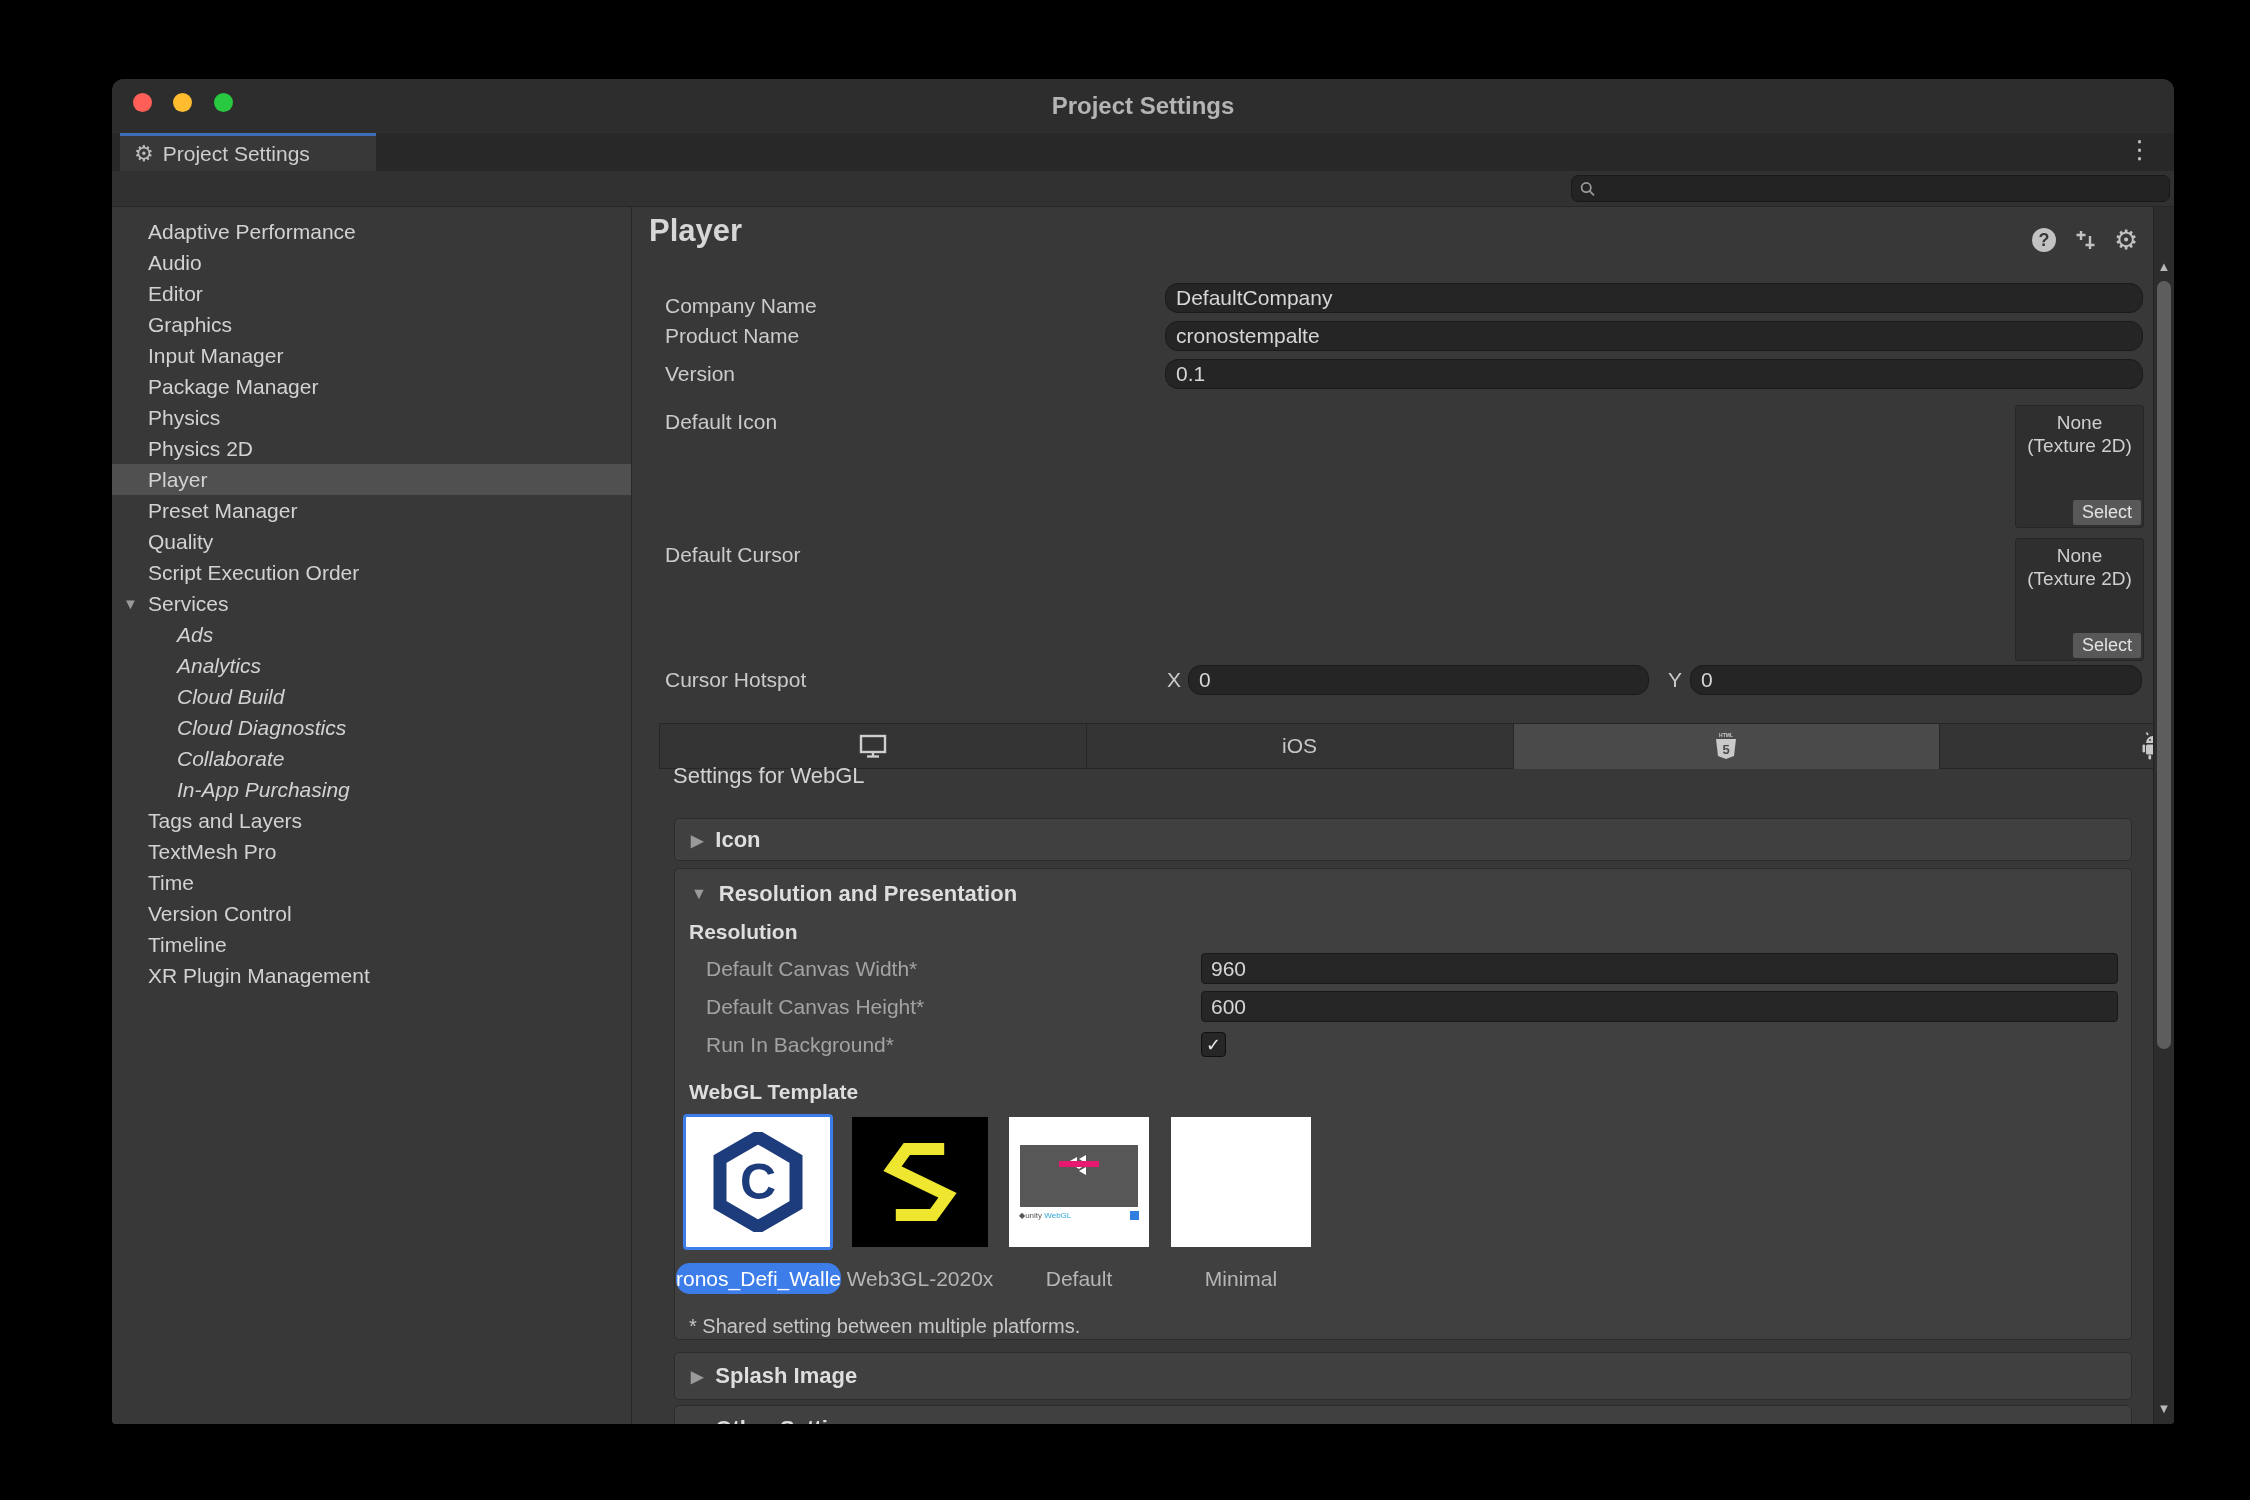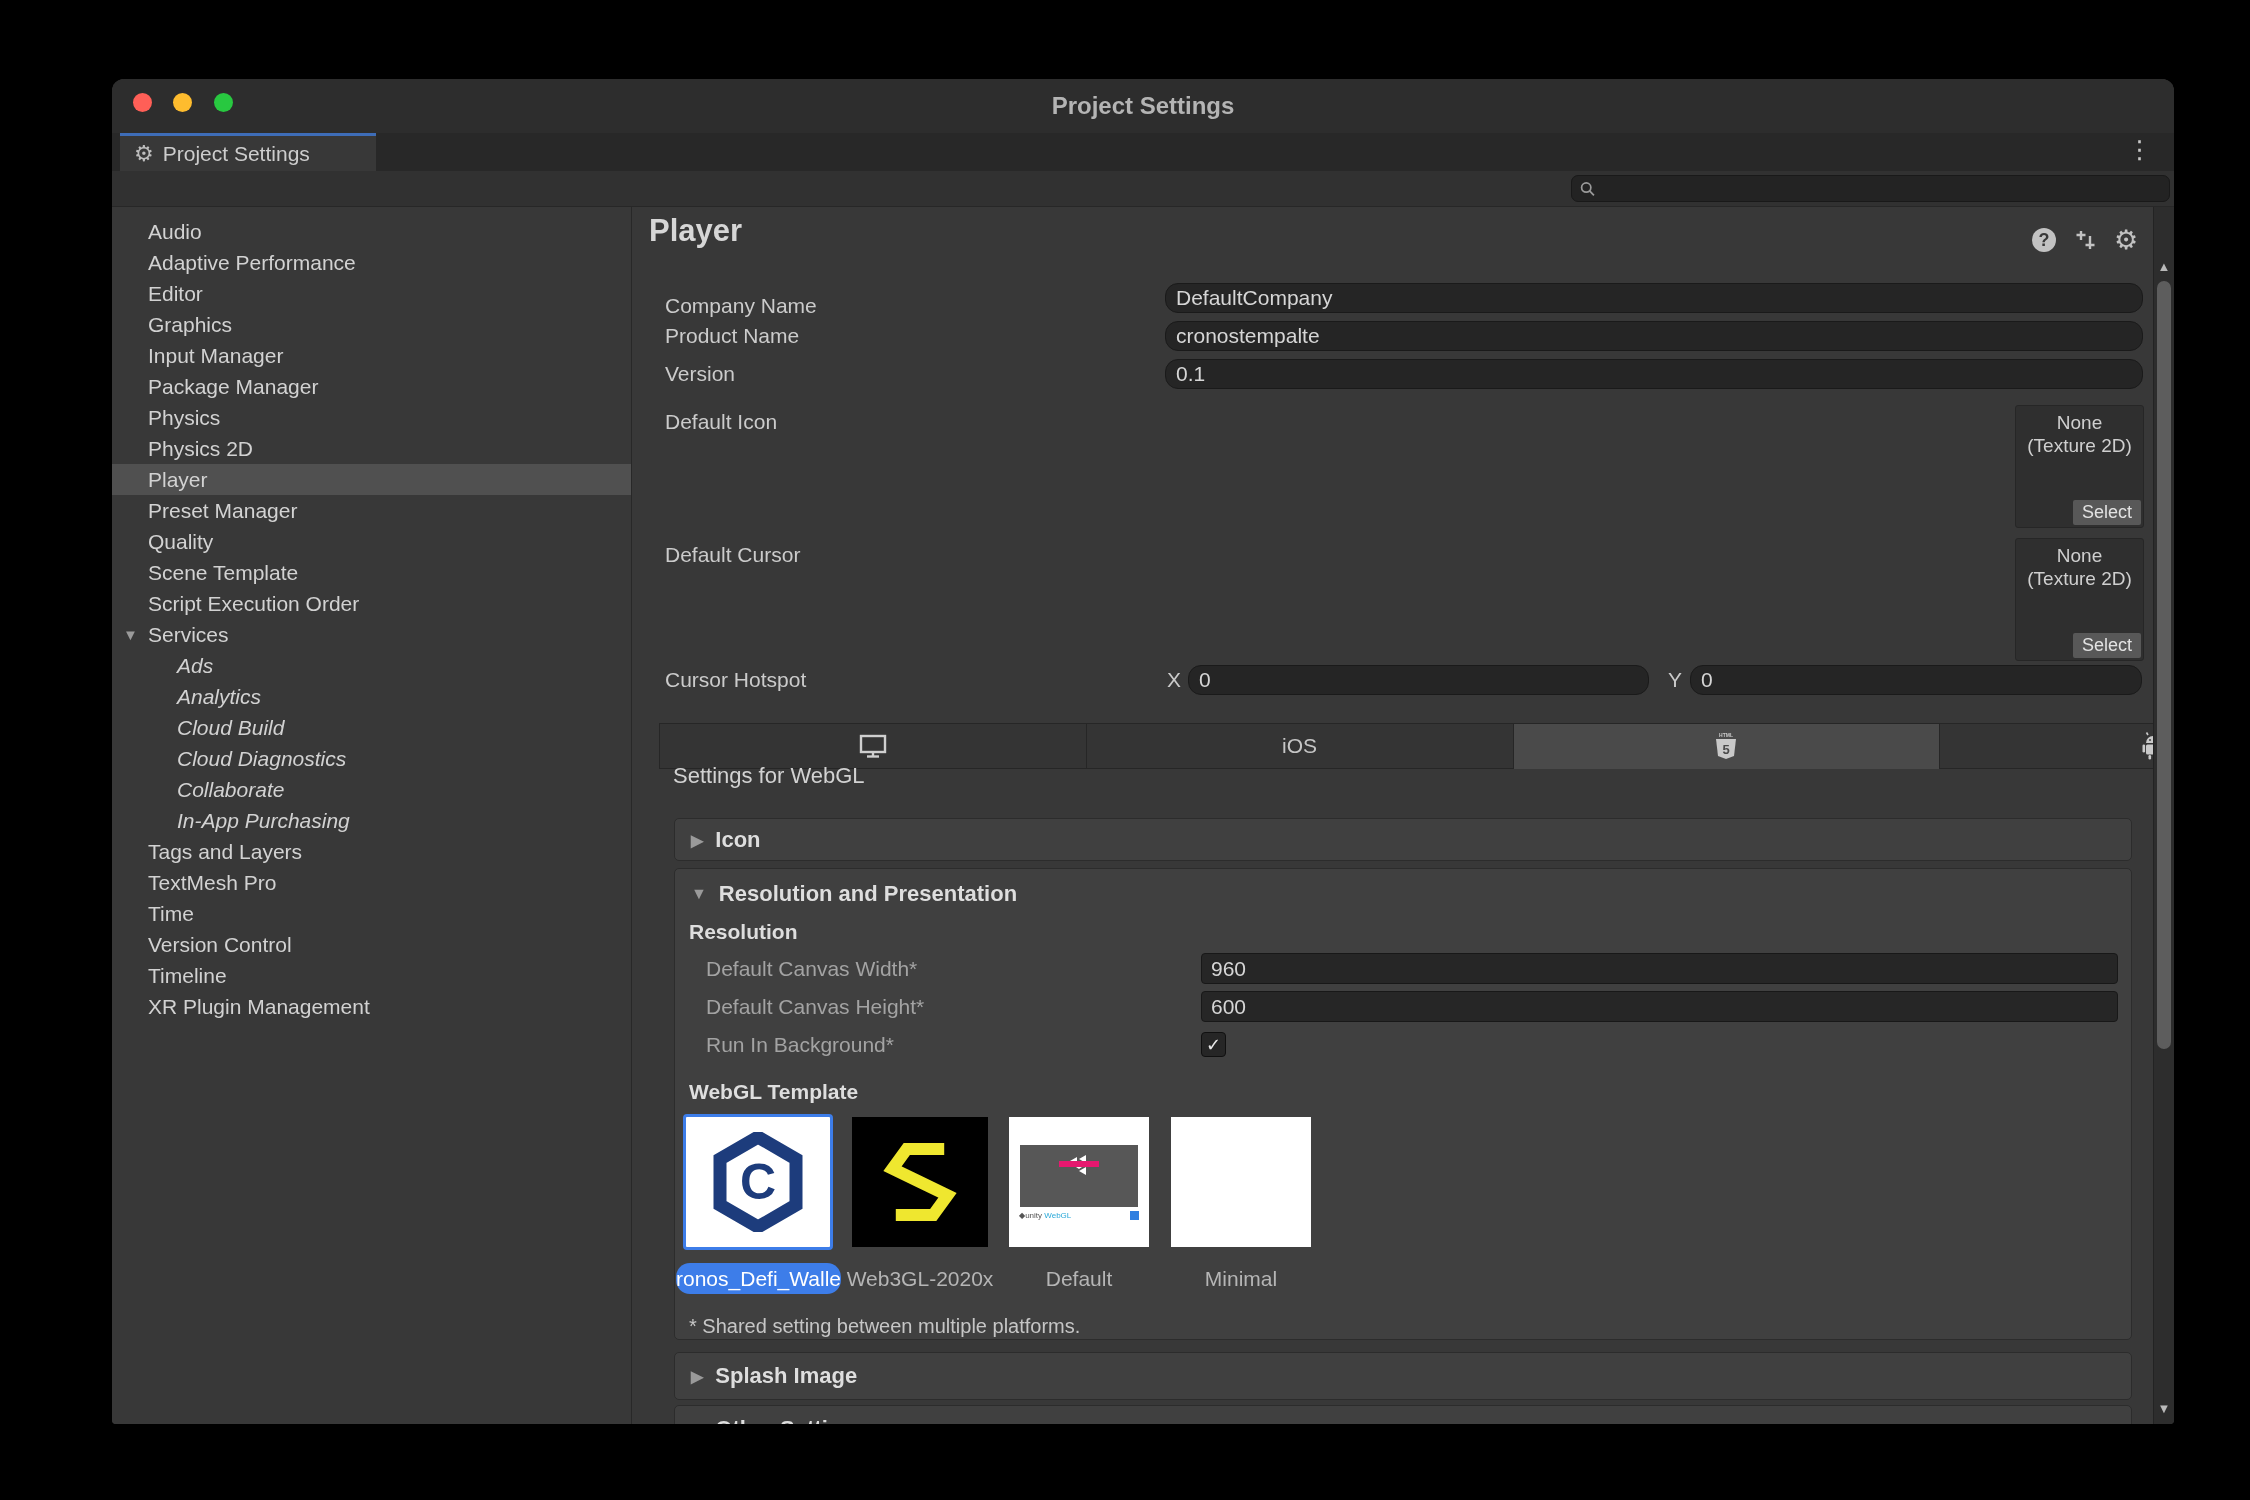--- a/index.html
+++ b/index.html
@@ -122,24 +122,24 @@
           <line x1="11" y1="11" x2="15.5" y2="15.5" stroke="#9a9a9a" stroke-width="1.8"></line>
         </svg>
         <input value="" placeholder="" style="">
       </div>
     </div>
 
     <div class="content">
 
       <div class="sidebar">
           <div class="side-item">
+            <span>Adaptive Performance</span>
+          </div>
+          <div class="side-item">
             <span>Audio</span>
-          </div>
-          <div class="side-item">
-            <span>Adaptive Performance</span>
           </div>
           <div class="side-item">
             <span>Editor</span>
           </div>
           <div class="side-item">
             <span>Graphics</span>
           </div>
           <div class="side-item">
             <span>Input Manager</span>
           </div>
@@ -153,23 +153,20 @@
             <span>Physics 2D</span>
           </div>
           <div class="side-item selected">
             <span>Player</span>
           </div>
           <div class="side-item">
             <span>Preset Manager</span>
           </div>
           <div class="side-item">
             <span>Quality</span>
-          </div>
-          <div class="side-item">
-            <span>Scene Template</span>
           </div>
           <div class="side-item">
             <span>Script Execution Order</span>
           </div>
           <div class="side-item">
             <span class="tri">▼</span>
             <span>Services</span>
           </div>
           <div class="side-item indent1">
             <span>Ads</span>

